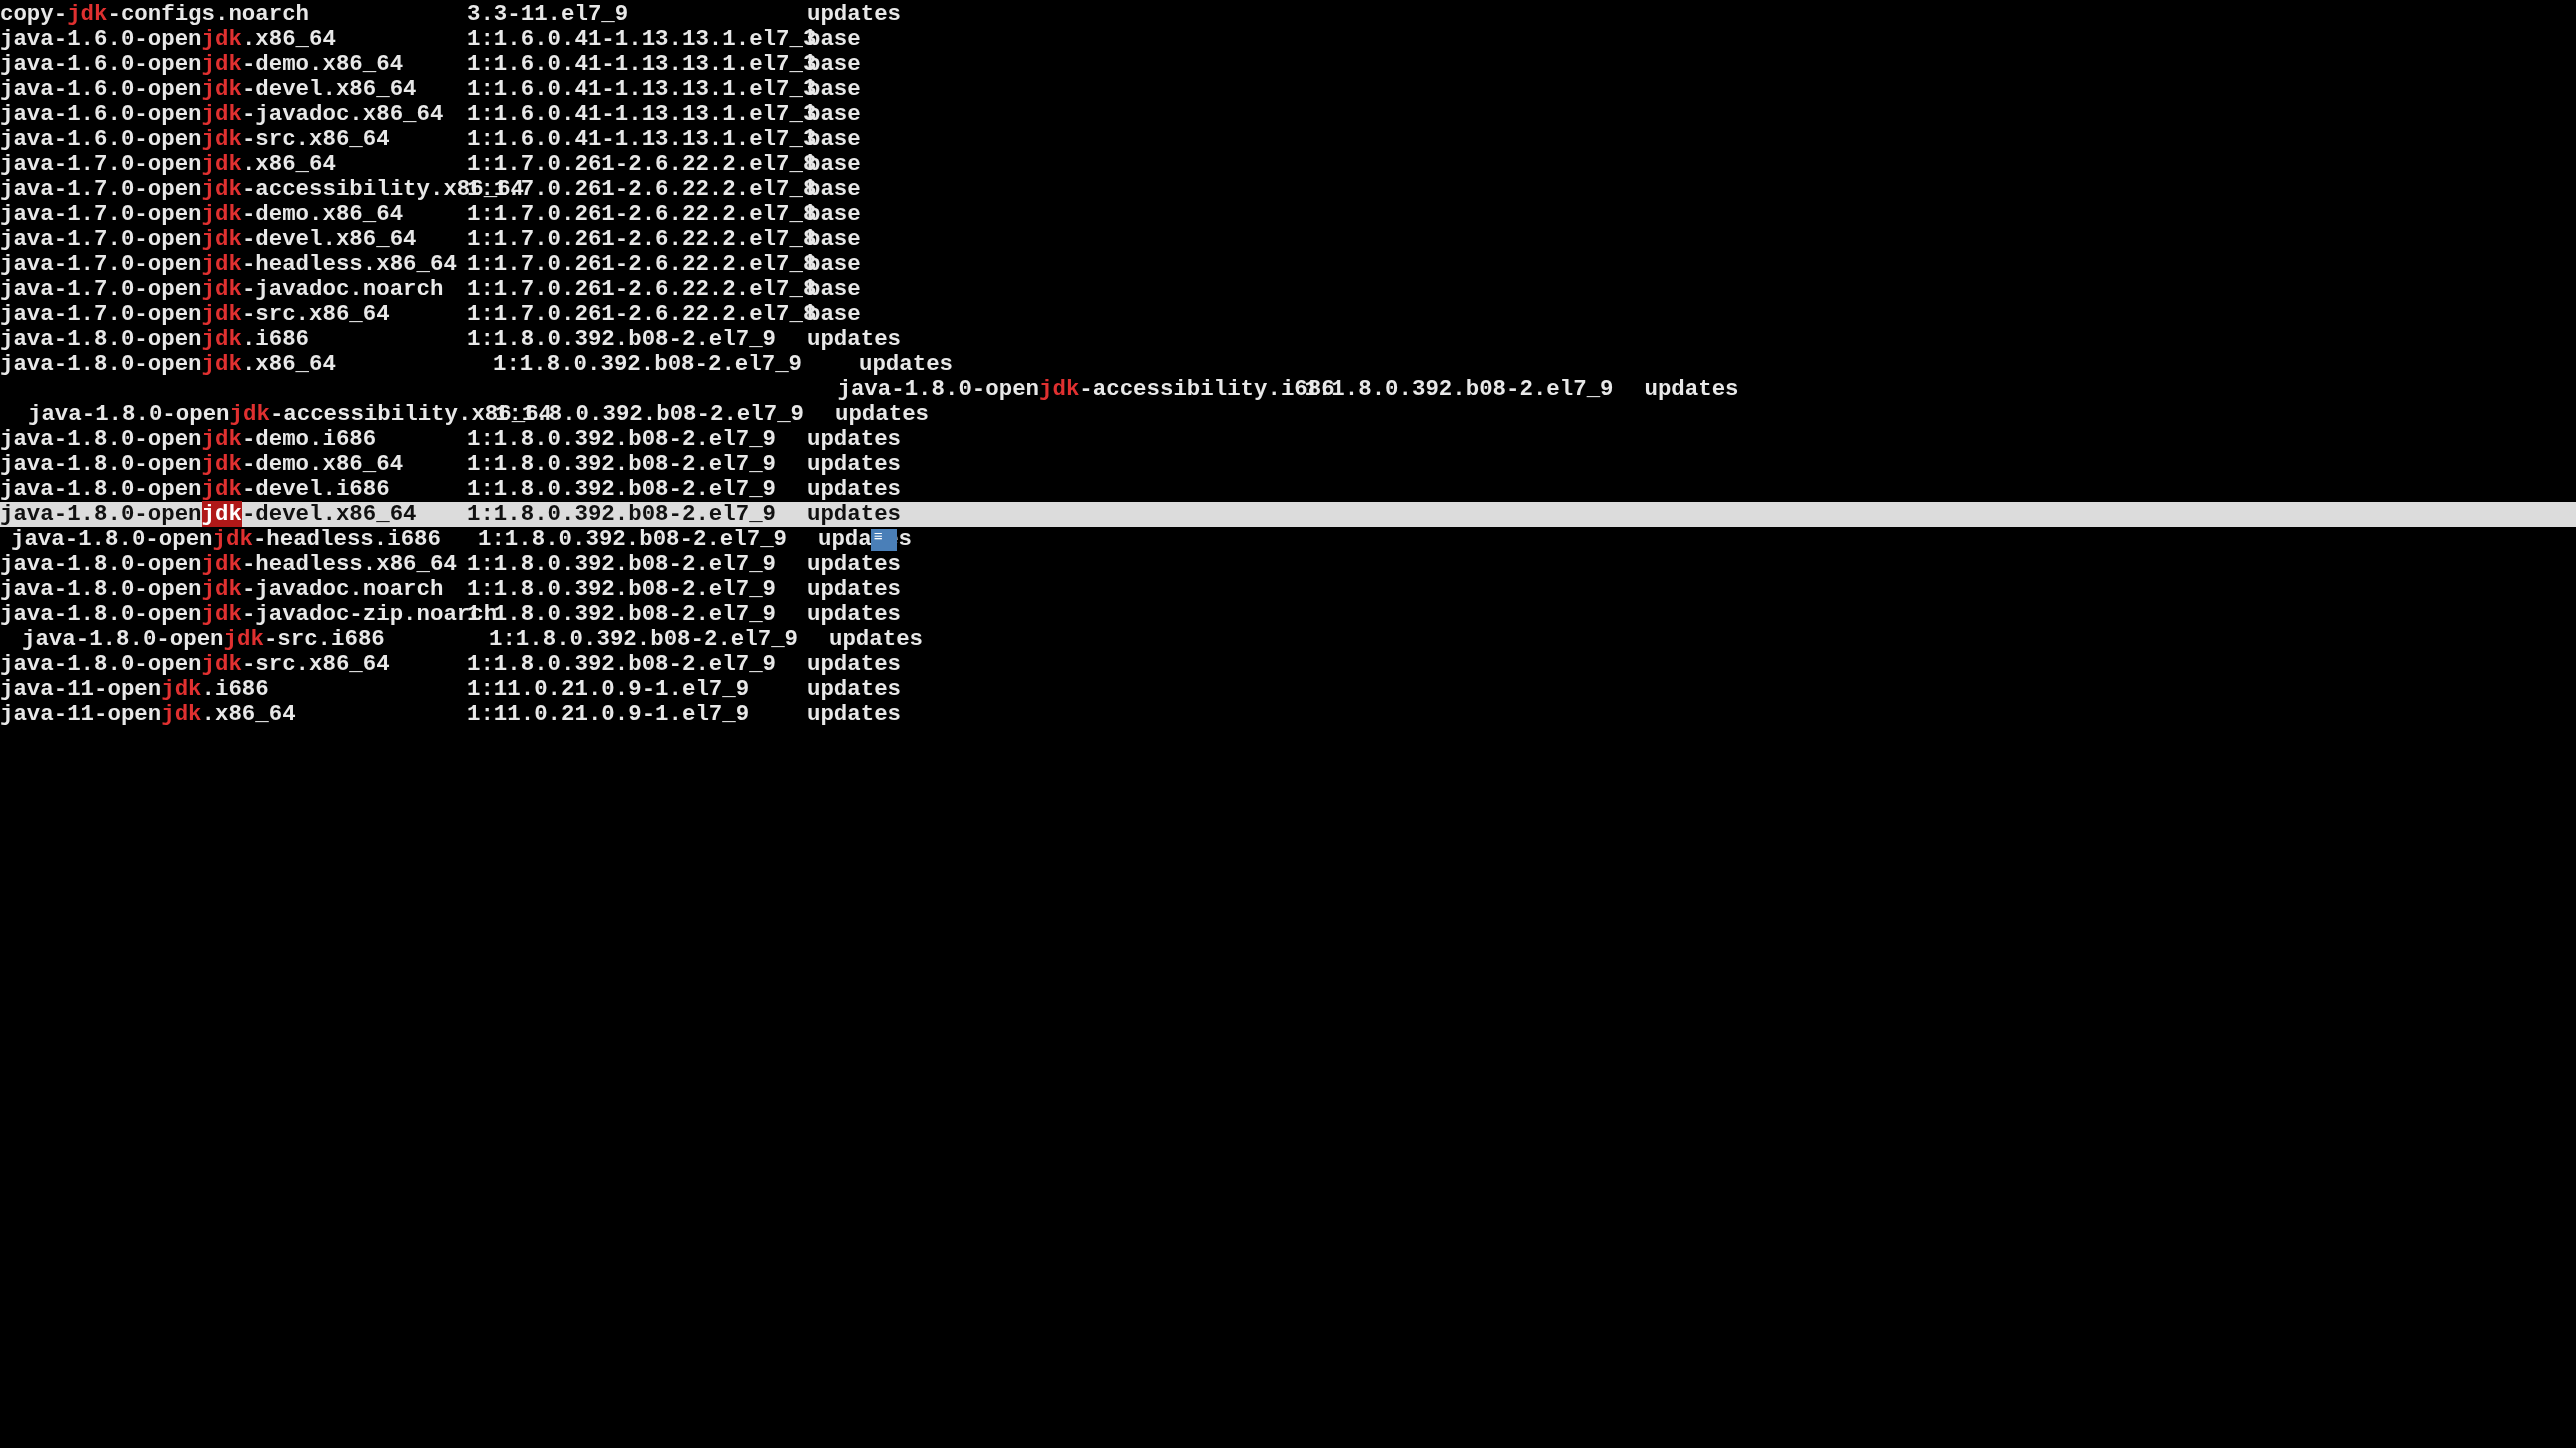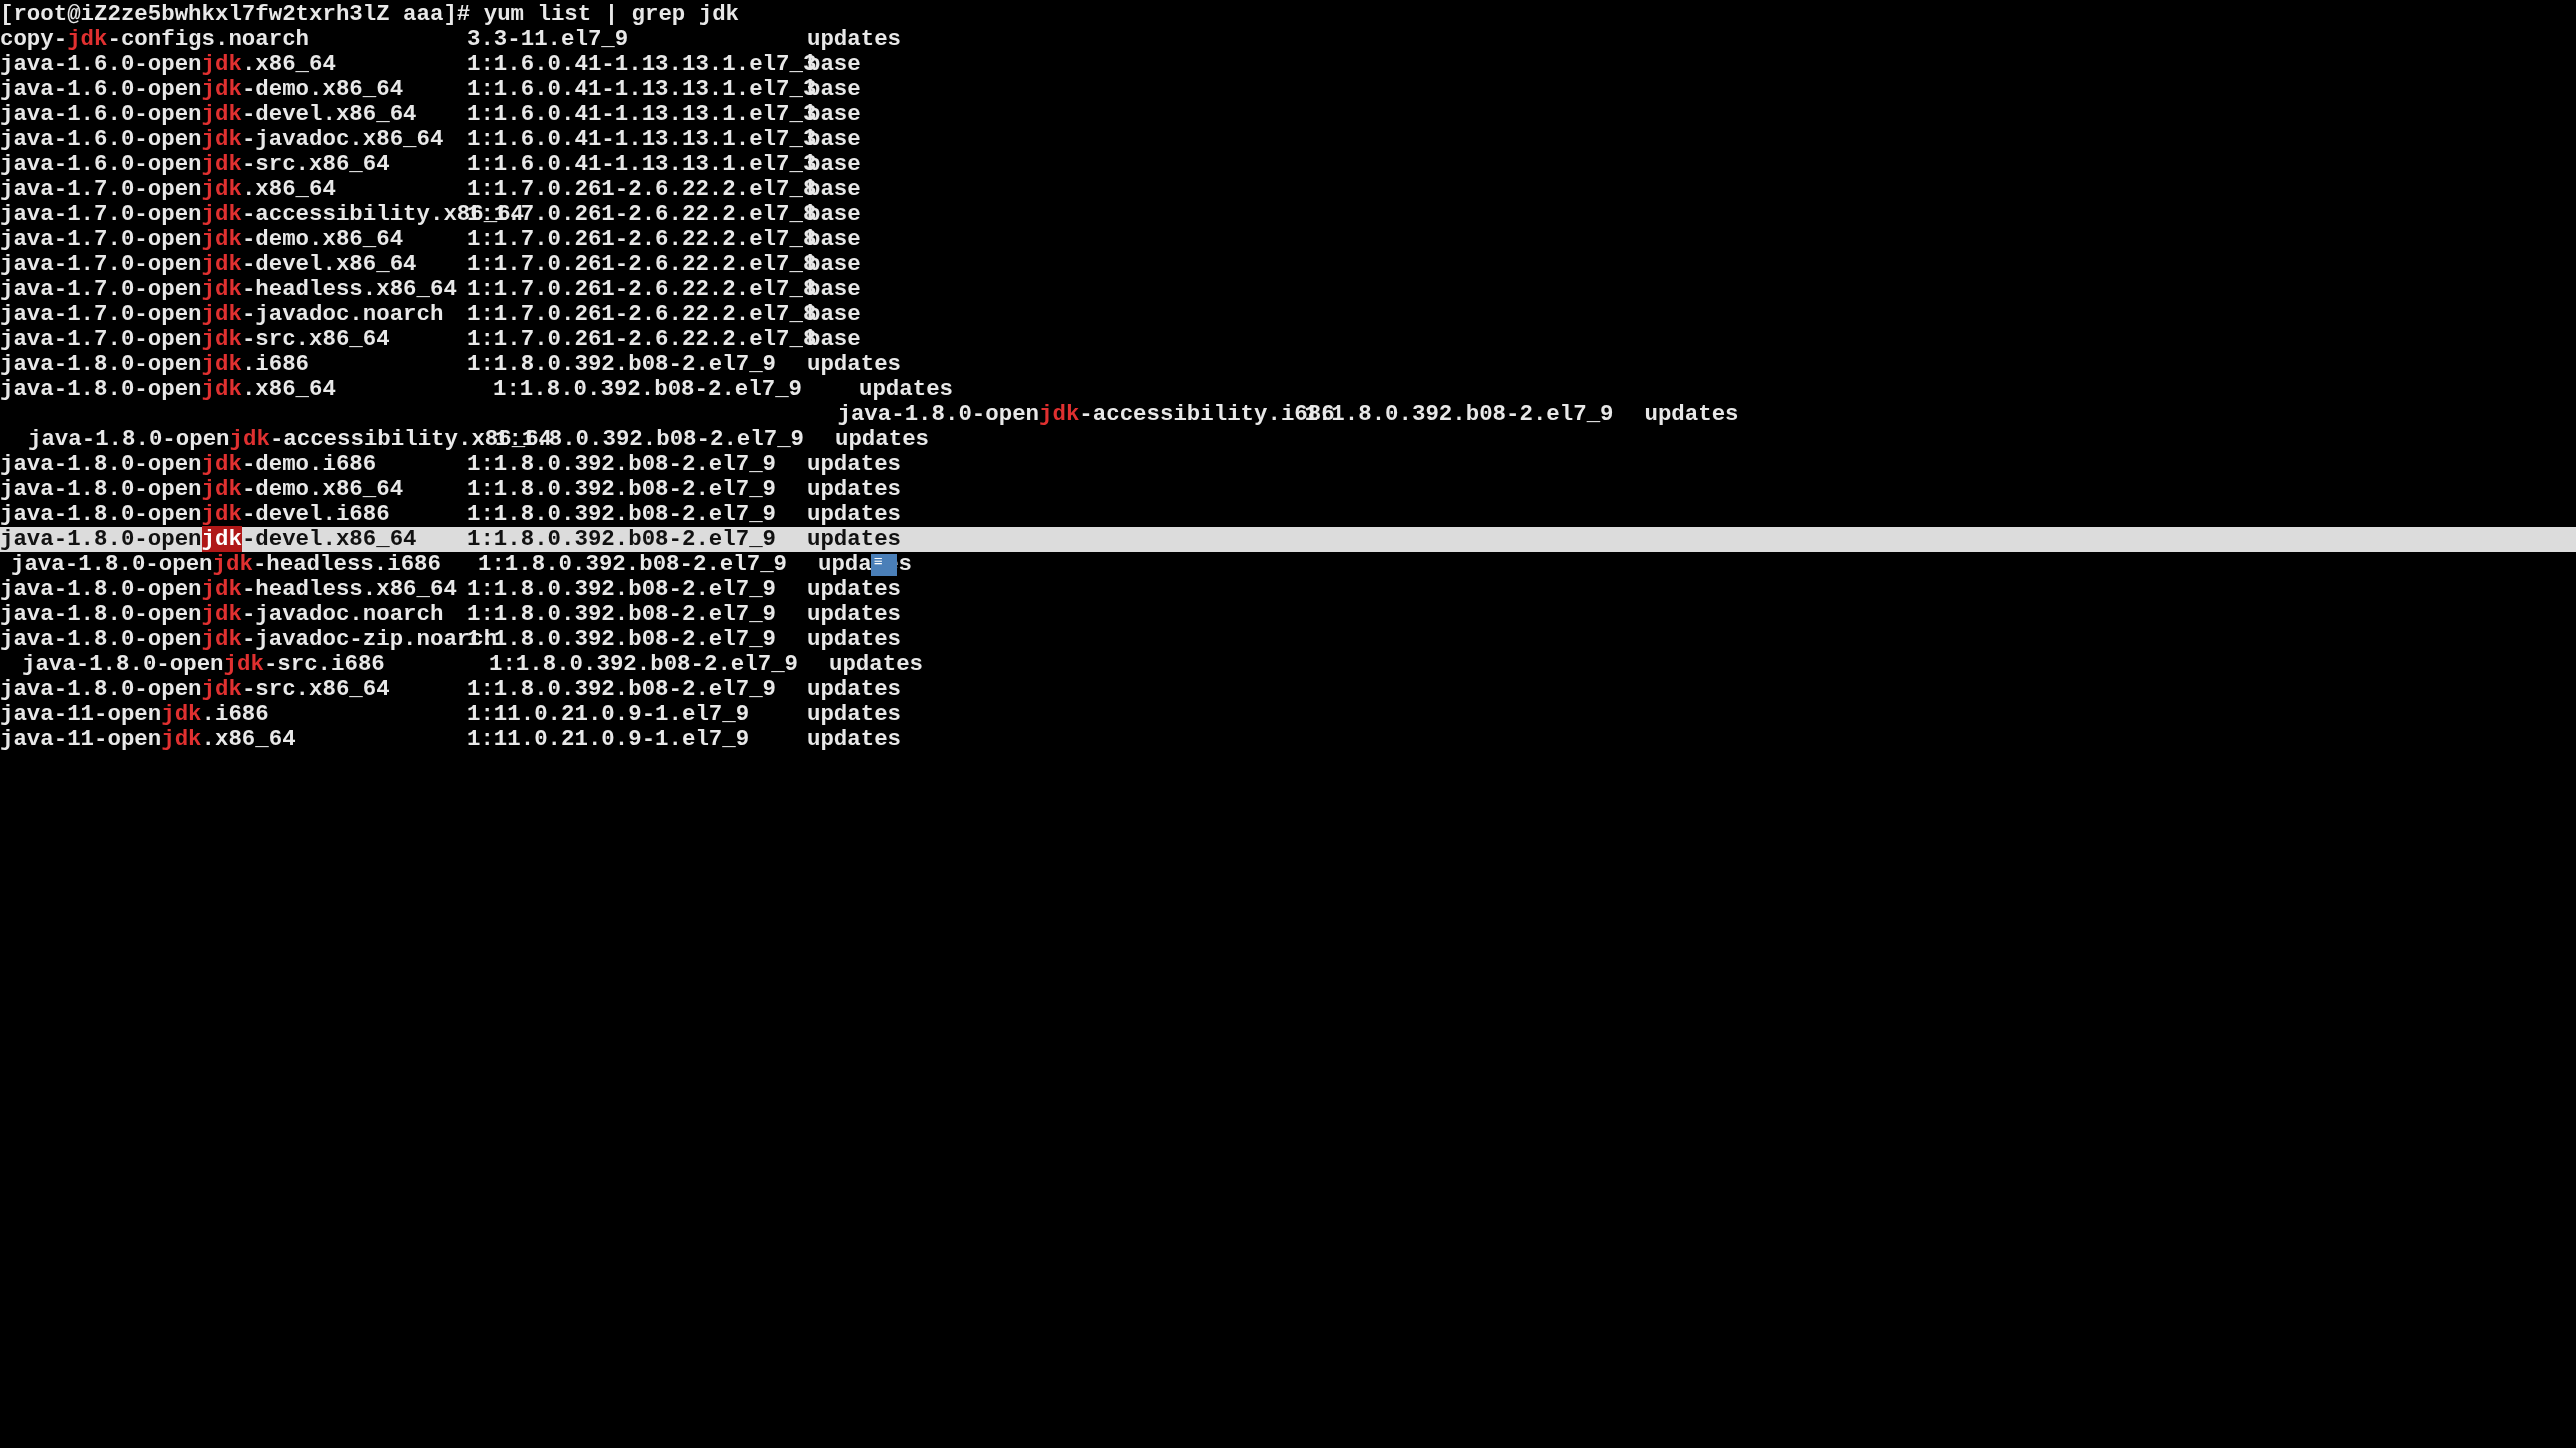--- a/index.html
+++ b/index.html
@@ -37,23 +37,20 @@
       font-size: 15px;
       padding-left: 2.8px;
       line-height: 18.7px;
     }
     .prompt-line { color: #e8e8e8; }
   </style>
 </head>
 <body>
 
 <div class="term">
-  <div class="row prompt-line">
-    <span>[root@iZ2ze5bwhkxl7fw2txrh3lZ aaa]# yum list | grep jdk</span>
-  </div>
   <div id="list-container">
       <div class="row" style="position: relative;">
         <span class="col-pkg"><span>copy-</span><span class="hl-jdk">jdk</span><span>-configs.noarch</span></span>
         <span class="col-ver">3.3-11.el7_9</span>
         <span class="col-repo">updates</span>
       </div>
       <div class="row" style="position: relative;">
         <span class="col-pkg"><span>java-1.6.0-open</span><span class="hl-jdk">jdk</span><span>.x86_64</span></span>
         <span class="col-ver">1:1.6.0.41-1.13.13.1.el7_3</span>
         <span class="col-repo">base</span>

